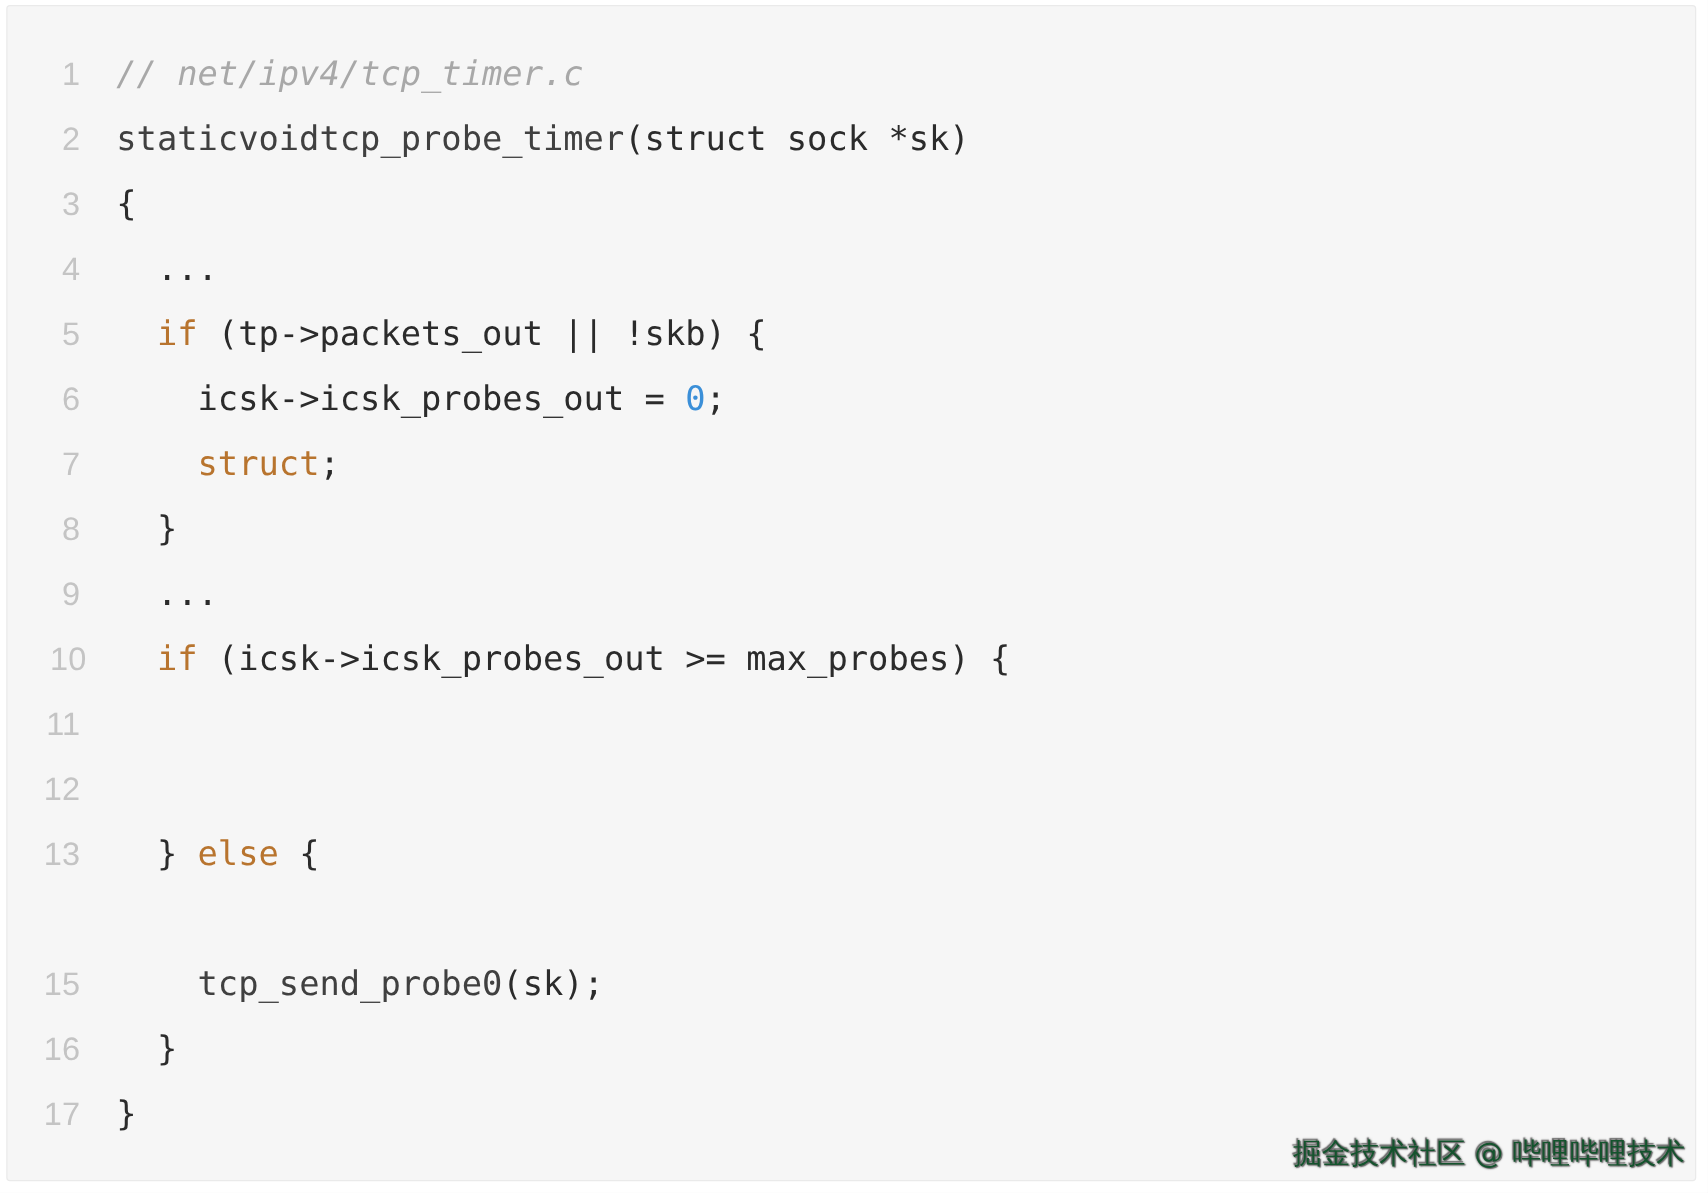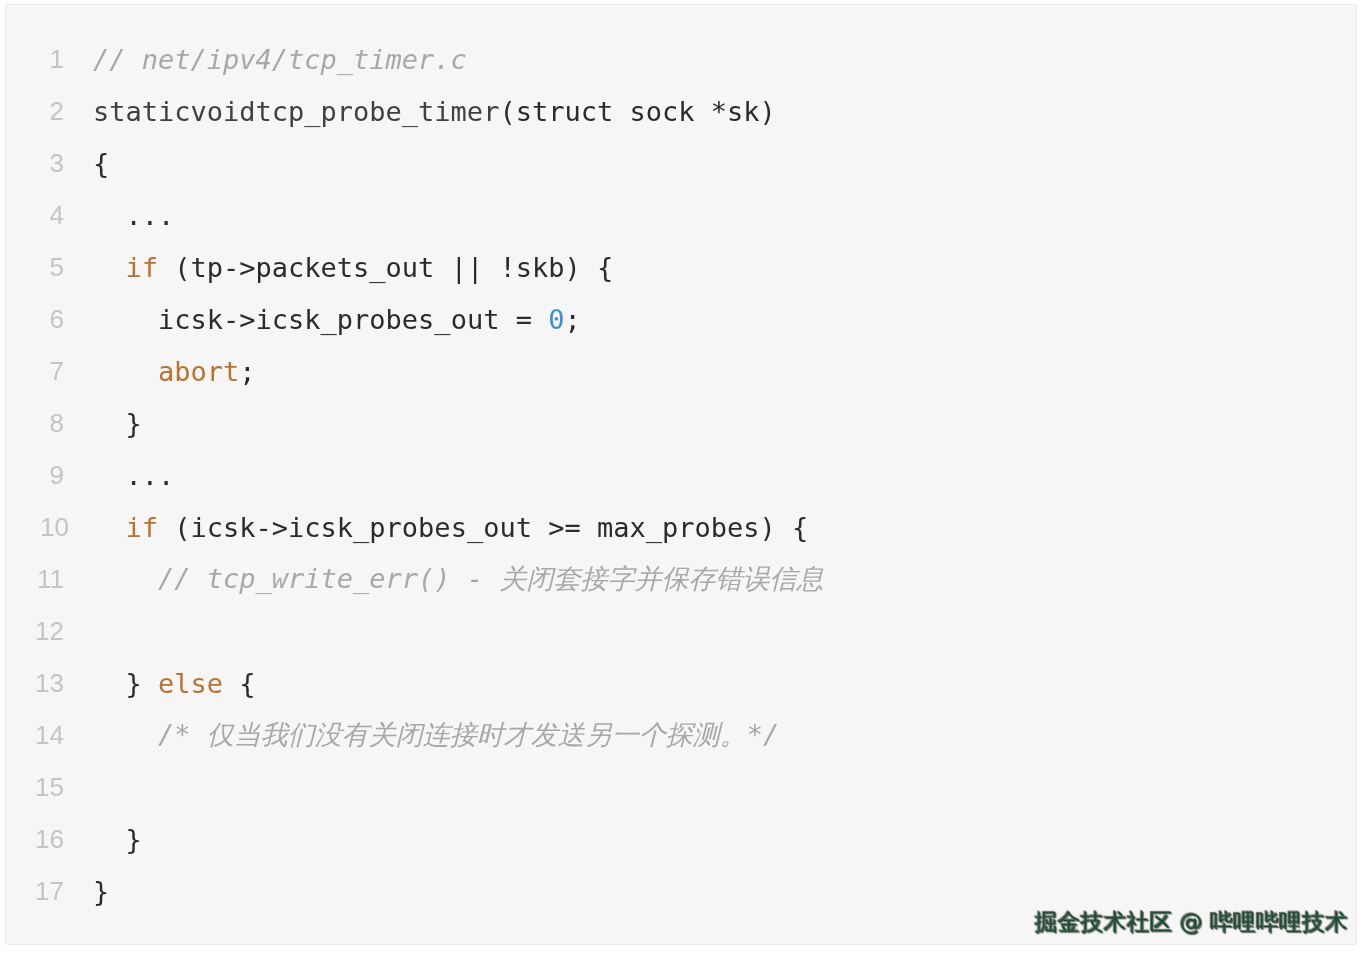--- a/index.html
+++ b/index.html
@@ -33,25 +33,24 @@
 </head>
 <body>
 
 <div class="code-block" id="code-block">
     <div class="line" style="top: 28px;"><span class="ln" style="right: auto; left: 0px; width: 58px;">1</span><span class="code"><span class="cm">// net/ipv4/tcp_timer.c</span></span></div>
     <div class="line" style="top: 80px;"><span class="ln" style="right: auto; left: 0px; width: 58px;">2</span><span class="code"><span class="fn">staticvoidtcp_probe_timer</span><span>(struct sock *sk)</span></span></div>
     <div class="line" style="top: 132px;"><span class="ln" style="right: auto; left: 0px; width: 58px;">3</span><span class="code"><span>{</span></span></div>
     <div class="line" style="top: 184px;"><span class="ln" style="right: auto; left: 0px; width: 58px;">4</span><span class="code">  <span>...</span></span></div>
     <div class="line" style="top: 236px;"><span class="ln" style="right: auto; left: 0px; width: 58px;">5</span><span class="code">  <span class="kw">if</span><span> (tp-&gt;packets_out || !skb) {</span></span></div>
     <div class="line" style="top: 288px;"><span class="ln" style="right: auto; left: 0px; width: 58px;">6</span><span class="code">    <span>icsk-&gt;icsk_probes_out = </span><span class="num">0</span><span>;</span></span></div>
-    <div class="line" style="top: 340px;"><span class="ln" style="right: auto; left: 0px; width: 58px;">7</span><span class="code">    <span class="kw">abort</span><span>;</span></span></div>
+    <div class="line" style="top: 340px;"><span class="ln" style="right: auto; left: 0px; width: 58px;">7</span><span class="code">    <span class="kw">struct</span><span>;</span></span></div>
     <div class="line" style="top: 392px;"><span class="ln" style="right: auto; left: 0px; width: 58px;">8</span><span class="code">  <span>}</span></span></div>
     <div class="line" style="top: 444px;"><span class="ln" style="right: auto; left: 0px; width: 58px;">9</span><span class="code">  <span>...</span></span></div>
     <div class="line" style="top: 496px;"><span class="ln" style="right: auto; left: 5px; width: 58px;">10</span><span class="code">  <span class="kw">if</span><span> (icsk-&gt;icsk_probes_out &gt;= max_probes) {</span></span></div>
-    <div class="line" style="top: 548px;"><span class="ln" style="right: auto; left: 0px; width: 58px;">11</span><span class="code">    <span class="cm">// tcp_write_err() - 关闭套接字并保存错误信息</span></span></div>
+    <div class="line" style="top: 548px;"><span class="ln" style="right: auto; left: 0px; width: 58px;">11</span></div>
     <div class="line" style="top: 600px;"><span class="ln" style="right: auto; left: 0px; width: 58px;">12</span></div>
     <div class="line" style="top: 652px;"><span class="ln" style="right: auto; left: 0px; width: 58px;">13</span><span class="code">  <span>} </span><span class="kw">else</span><span> {</span></span></div>
-    <div class="line" style="top: 704px;"><span class="ln" style="right: auto; left: 0px; width: 58px;">14</span><span class="code">    <span class="cm">/* 仅当我们没有关闭连接时才发送另一个探测。*/</span></span></div>
-    <div class="line" style="top: 756px;"><span class="ln" style="right: auto; left: 0px; width: 58px;">15</span></div>
+    <div class="line" style="top: 756px;"><span class="ln" style="right: auto; left: 0px; width: 58px;">15</span><span class="code">    <span class="fn">tcp_send_probe0</span><span>(sk);</span></span></div>
     <div class="line" style="top: 808px;"><span class="ln" style="right: auto; left: 0px; width: 58px;">16</span><span class="code">  <span>}</span></span></div>
     <div class="line" style="top: 860px;"><span class="ln" style="right: auto; left: 0px; width: 58px;">17</span><span class="code"><span>}</span></span></div>
   </div>
 <div class="watermark">掘金技术社区 @ 哔哩哔哩技术</div>
 
 </body></html>

